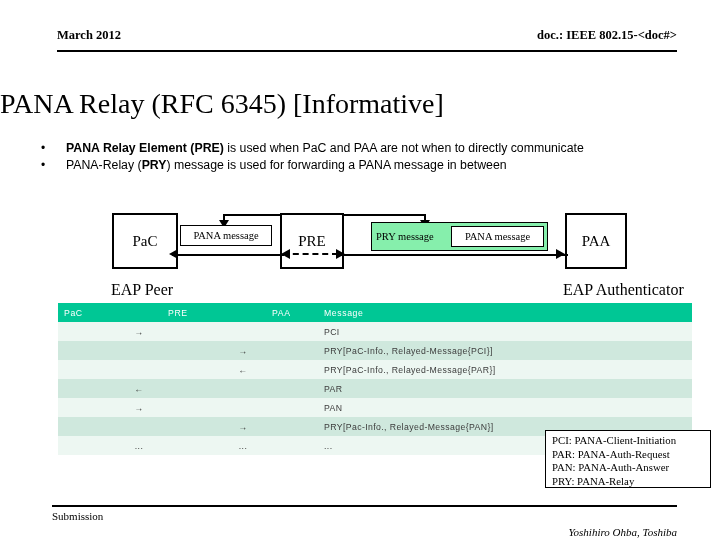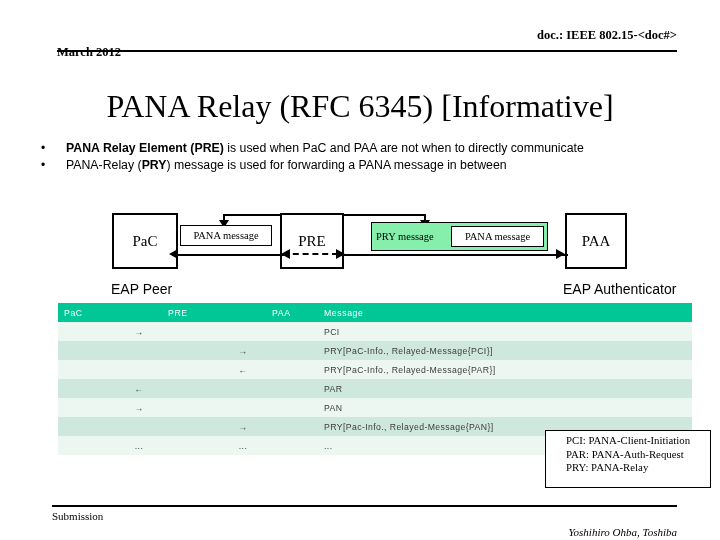--- a/index.html
+++ b/index.html
@@ -4,28 +4,28 @@
 <style>
   html,body{margin:0;padding:0;}
   body{
     width:720px;height:540px;background:#ffffff;overflow:hidden;
     font-family:"Liberation Serif", serif;position:relative;
   }
   .slide{position:absolute;inset:0;}
 
   
   .hdr{position:absolute;left:57px;top:28px;width:620px;height:22px;}
-  .hdr-left{position:absolute;left:0;top:17px;font-weight:bold;font-size:12.5px;color:#000;}
+  .hdr-left{position:absolute;left:0;top:0;font-weight:bold;font-size:12.5px;color:#000;}
   .hdr-right{position:absolute;right:0;top:0;font-weight:bold;font-size:12.5px;color:#000;white-space:nowrap;}
   .hdr-rule{position:absolute;left:57px;top:50px;width:620px;height:0;border-top:2.5px solid #000;}
 
   
   .title{
-    position:absolute;left:0;top:88px;width:720px;text-align:center;
-    font-size:32px;color:#000;font-family:"Liberation Serif", serif;letter-spacing:0px;
+    position:absolute;left:0;top:88px;width:720px;
+    font-size:28px;color:#000;font-family:"Liberation Serif", serif;letter-spacing:0px;
   }
 
   
   .bullets{position:absolute;left:34px;top:140px;width:672px;font-family:"Liberation Sans", sans-serif;}
   .bul{position:relative;padding-left:32px;font-size:12.3px;line-height:17px;color:#000;white-space:nowrap;}
   .bul .dot{position:absolute;left:7px;top:0px;font-size:12px;}
   .bul b{font-weight:bold;}
 
   
   .diagram{position:absolute;left:0;top:200px;width:720px;height:100px;}
@@ -85,21 +85,21 @@
   .arrow-right-pre{
     position:absolute;left:336px;top:49px;width:0;height:0;
     border-top:5px solid transparent;border-bottom:5px solid transparent;border-left:9px solid #000;
   }
   .arrow-right-paa{
     position:absolute;left:556px;top:49px;width:0;height:0;
     border-top:5px solid transparent;border-bottom:5px solid transparent;border-left:9px solid #000;
   }
 
   
-  .role{position:absolute;font-family:Liberation Sans, sans-serif;font-size:14px;color:#000;white-space:nowrap;}
+  .role{position:absolute;font-family:Liberation Serif, serif;font-size:16px;color:#000;white-space:nowrap;}
   #role-peer{left:111px;top:281px;}
   #role-auth{left:548px;top:281px;margin-left:15px;}
 
   
   .seq-table{
     position:absolute;left:58px;top:303px;width:634px;
     border-collapse:collapse;table-layout:fixed;
     font-family:"Liberation Sans", sans-serif;font-size:9px;color:#3a3a3a;
   }
   .seq-table th{
@@ -113,21 +113,21 @@
   .seq-table tr.even td{background:#cfe8dd;}
   .ar{text-align:center;padding-left:0;font-size:11px;color:#2f2f2f;}
   col.c-pac{width:52px;} col.c-a1{width:52px;} col.c-pre{width:52px;}
   col.c-a2{width:52px;} col.c-paa{width:52px;} col.c-msg{width:374px;}
 
   
   .legend{
     position:absolute;left:545px;top:430px;width:166px;height:58px;
     border:1.4px solid #000;background:#fff;
     font-family:"Liberation Serif", serif;font-size:10.8px;color:#000;
-    padding:3px 0 0 20px;line-height:13.5px;box-sizing:border-box;
+    padding:3px 0 0 6px;line-height:13.5px;box-sizing:border-box;
   }
   .legend div{white-space:nowrap;}
 
   
   .ftr-rule{position:absolute;left:52px;top:505px;width:625px;height:0;border-top:2.2px solid #000;}
   .ftr{position:absolute;left:52px;top:510px;width:625px;height:18px;font-size:11px;color:#000;}
   .ftr-l{position:absolute;left:0;top:0;}
   .ftr-c{position:absolute;left:0;top:0;width:625px;text-align:center;}
   .ftr-r{position:absolute;right:0;top:16px;white-space:nowrap;font-style:italic;}
 </style>
@@ -271,20 +271,21 @@
         <td class="ar">...</td>
         <td></td>
         <td>...</td>
       </tr>
     </tbody>
   </table>
 
   <div class="legend">
     <div>PCI: PANA-Client-Initiation</div>
     <div>PAR: PANA-Auth-Request</div>
+    <div>PAN: PANA-Auth-Answer</div>
     <div>PRY: PANA-Relay</div>
   </div>
 
   <div class="ftr-rule"></div>
   <div class="ftr">
     <div class="ftr-l">Submission</div>
     <div class="ftr-r">Yoshihiro Ohba, Toshiba</div>
   </div>
 
 </div>

